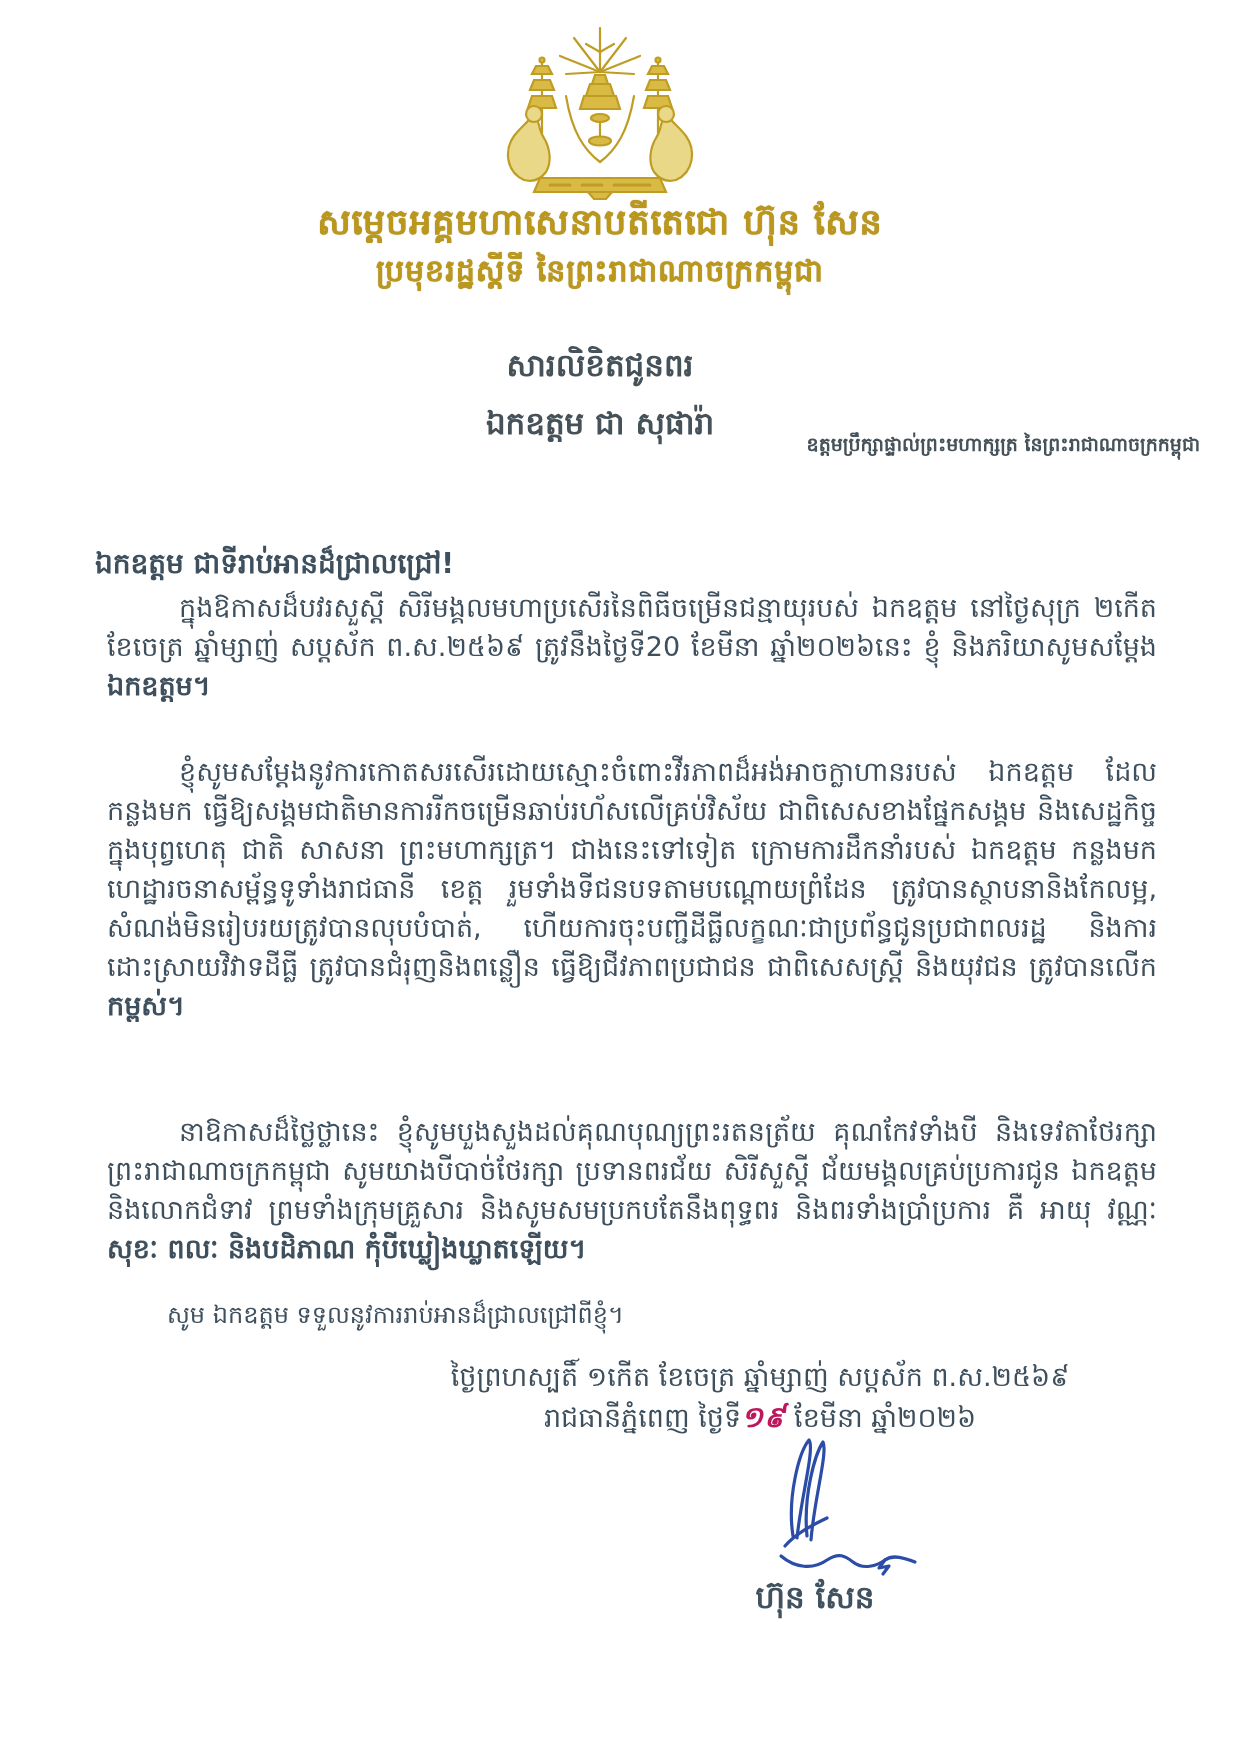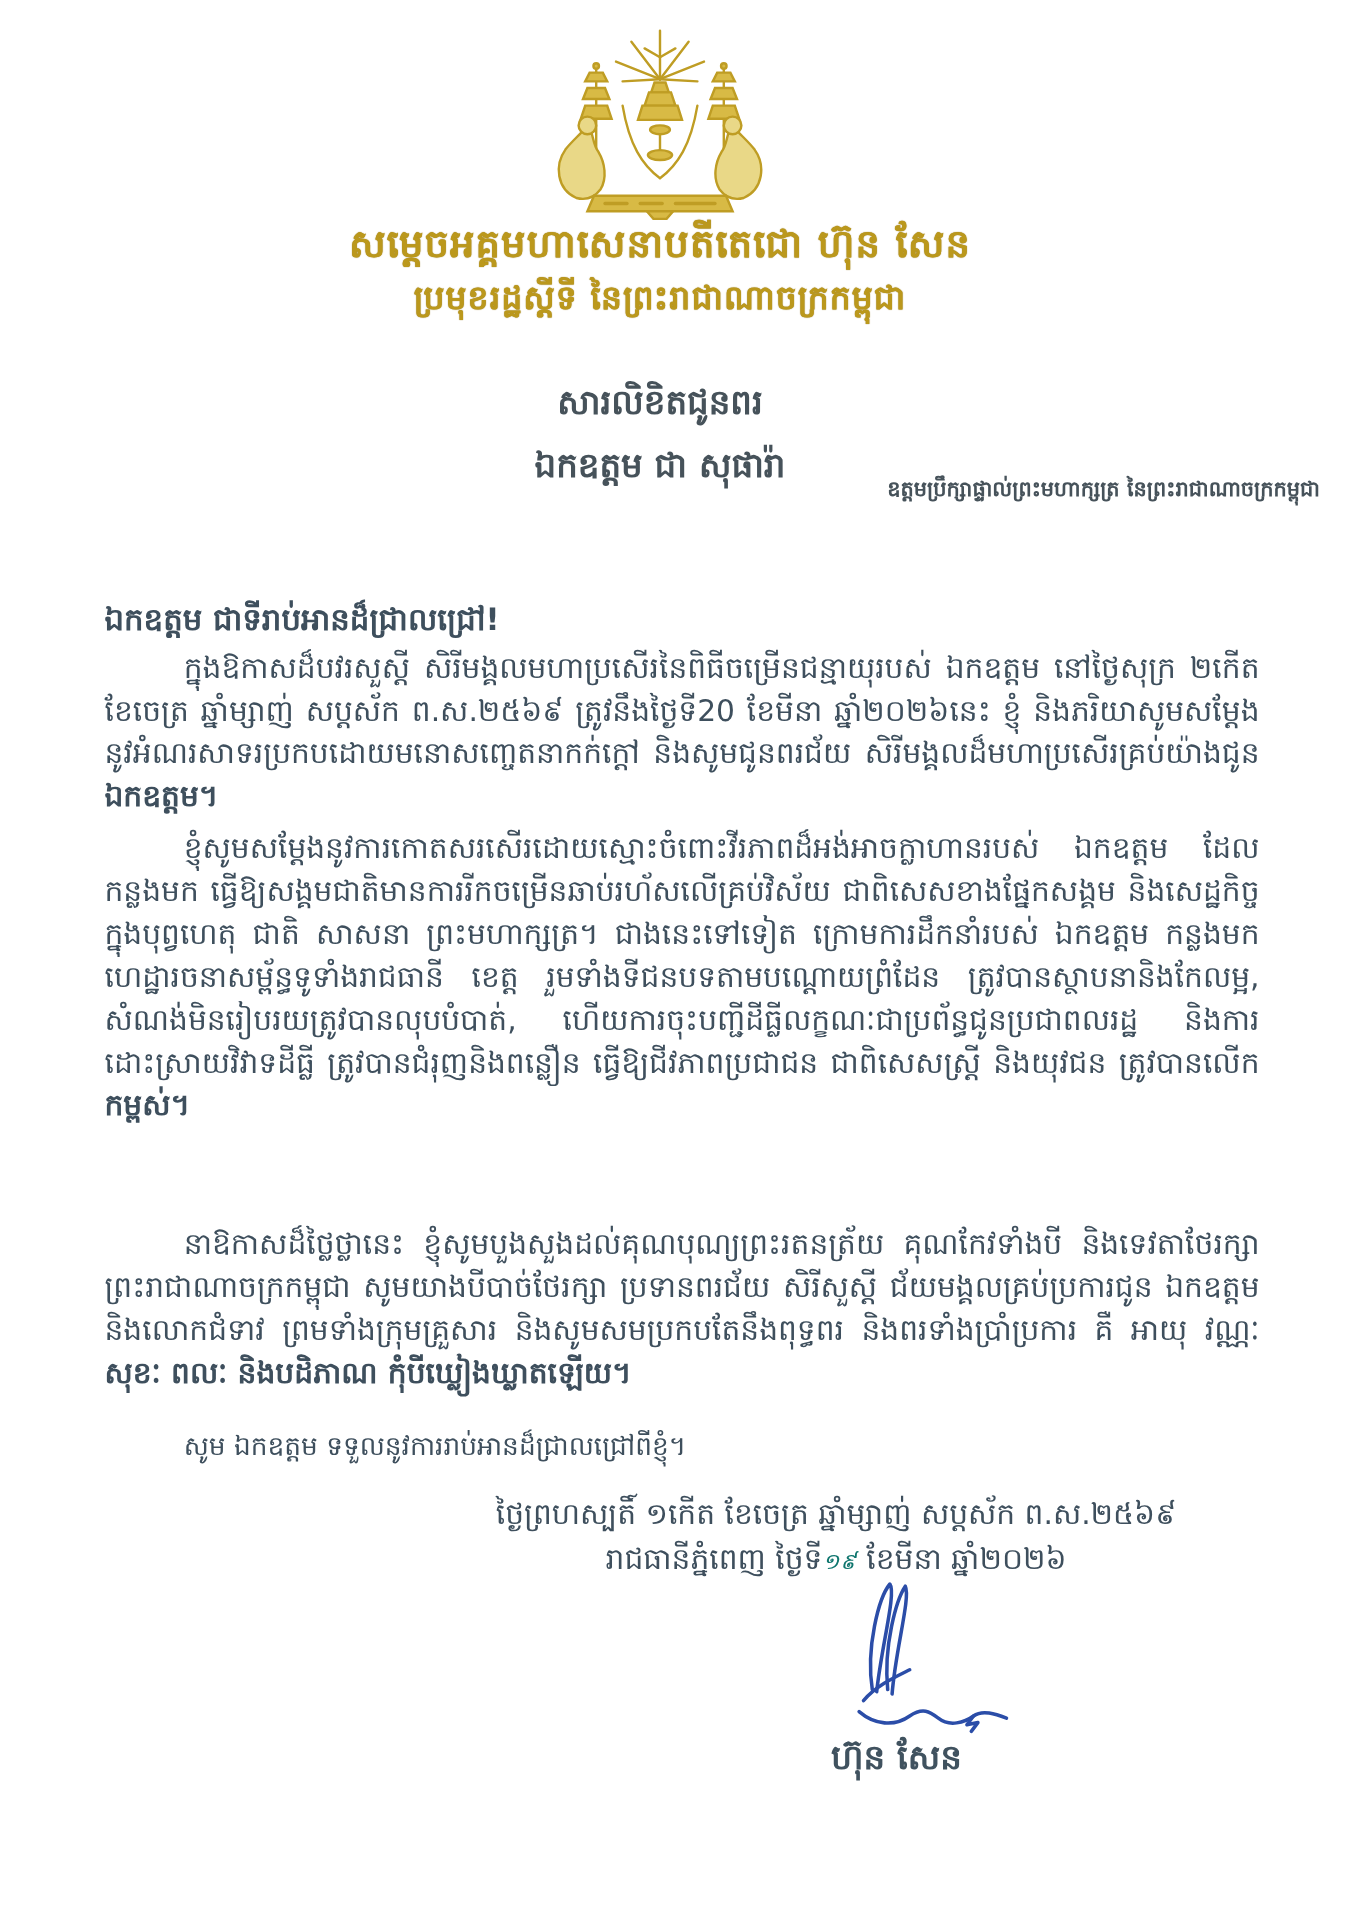--- a/index.html
+++ b/index.html
@@ -19,34 +19,34 @@
   .title1{position:absolute;top:346px;left:0;width:100%;text-align:center;
     font-size:31px;font-weight:700;color:#46525a;}
   .title2{position:absolute;top:404px;left:0;width:100%;text-align:center;
     font-size:31px;font-weight:700;color:#46525a;}
   .title3{position:absolute;top:432px;left:0;width:100%;text-align:right;
     font-size:19px;font-weight:700;color:#46525a;}
 
   
   .salutation{position:absolute;top:546px;left:95px;width:1050px;
     font-size:28px;font-weight:600;color:#3e4f5d;}
-  .para{position:absolute;left:95px;width:1050px;}
+  .para{position:absolute;left:107px;width:1050px;}
   .p1{top:588px;} .p2{top:752px;} .p3{top:1112px;}
   .bline{font-size:27px;line-height:39px;color:#3e4f5d;
     text-align:justify;text-align-last:justify;white-space:normal;}
   .bline.endline{text-align-last:left;font-weight:bold;}
   .bline.indent{text-indent:72px;}
 
   .closing{position:absolute;top:1300px;left:95px;width:1050px;
     font-size:24px;color:#3e4f5d;text-indent:72px;}
 
   
   .dateblock{position:absolute;top:1356px;left:330px;width:860px;text-align:center;}
   .dateline{font-size:27px;line-height:41px;color:#3e4f5d;}
-  .hand-num{color:#0f766e;font-weight:400;font-style:italic;font-size:20px;
+  .hand-num{color:#be185d;font-weight:700;font-style:italic;font-size:29px;
     letter-spacing:1px;}
 
   
   .sig-wrap{position:absolute;top:1428px;left:735px;width:230px;height:150px;}
   .sig-name{position:absolute;top:1578px;left:660px;width:310px;text-align:center;
     font-size:31px;font-weight:700;color:#40525f;}
 </style>
 </head>
 <body>
 
@@ -120,21 +120,20 @@
 
   <div class="title1">សារលិខិតជូនពរ</div>
   <div class="title2">ឯកឧត្តម ជា សុផារ៉ា</div>
   <div class="title3">ឧត្តមប្រឹក្សាផ្ទាល់ព្រះមហាក្សត្រ នៃព្រះរាជាណាចក្រកម្ពុជា</div>
 
   <div class="salutation">ឯកឧត្តម ជាទីរាប់អានដ៏ជ្រាលជ្រៅ!</div>
 
   <div class="para p1">
     <div class="bline indent">ក្នុងឱកាសដ៏បវរសួស្ដី សិរីមង្គលមហាប្រសើរនៃពិធីចម្រើនជន្មាយុរបស់ ឯកឧត្តម នៅថ្ងៃសុក្រ ២កើត</div>
     <div class="bline">ខែចេត្រ ឆ្នាំម្សាញ់ សប្តស័ក ព.ស.២៥៦៩ ត្រូវនឹងថ្ងៃទី20 ខែមីនា ឆ្នាំ២០២៦នេះ ខ្ញុំ និងភរិយាសូមសម្តែង</div>
-    <div class="bline">នូវអំណរសាទរប្រកបដោយមនោសញ្ចេតនាកក់ក្តៅ និងសូមជូនពរជ័យ សិរីមង្គលដ៏មហាប្រសើរគ្រប់យ៉ាងជូន</div>
     <div class="bline endline">ឯកឧត្តម។</div>
   </div>
 
   <div class="para p2">
     <div class="bline indent">ខ្ញុំសូមសម្តែងនូវការកោតសរសើរដោយស្មោះចំពោះវីរភាពដ៏អង់អាចក្លាហានរបស់ ឯកឧត្តម ដែល</div>
     <div class="bline">កន្លងមក ធ្វើឱ្យសង្គមជាតិមានការរីកចម្រើនឆាប់រហ័សលើគ្រប់វិស័យ ជាពិសេសខាងផ្នែកសង្គម និងសេដ្ឋកិច្ច</div>
     <div class="bline">ក្នុងបុព្វហេតុ ជាតិ សាសនា ព្រះមហាក្សត្រ។ ជាងនេះទៅទៀត ក្រោមការដឹកនាំរបស់ ឯកឧត្តម កន្លងមក</div>
     <div class="bline">ហេដ្ឋារចនាសម្ព័ន្ធទូទាំងរាជធានី ខេត្ត រួមទាំងទីជនបទតាមបណ្ដោយព្រំដែន ត្រូវបានស្ថាបនានិងកែលម្អ,</div>
     <div class="bline">សំណង់មិនរៀបរយត្រូវបានលុបបំបាត់, ហើយការចុះបញ្ជីដីធ្លីលក្ខណៈជាប្រព័ន្ធជូនប្រជាពលរដ្ឋ និងការ</div>
     <div class="bline">ដោះស្រាយវិវាទដីធ្លី ត្រូវបានជំរុញនិងពន្លឿន ធ្វើឱ្យជីវភាពប្រជាជន ជាពិសេសស្ត្រី និងយុវជន ត្រូវបានលើក</div>

